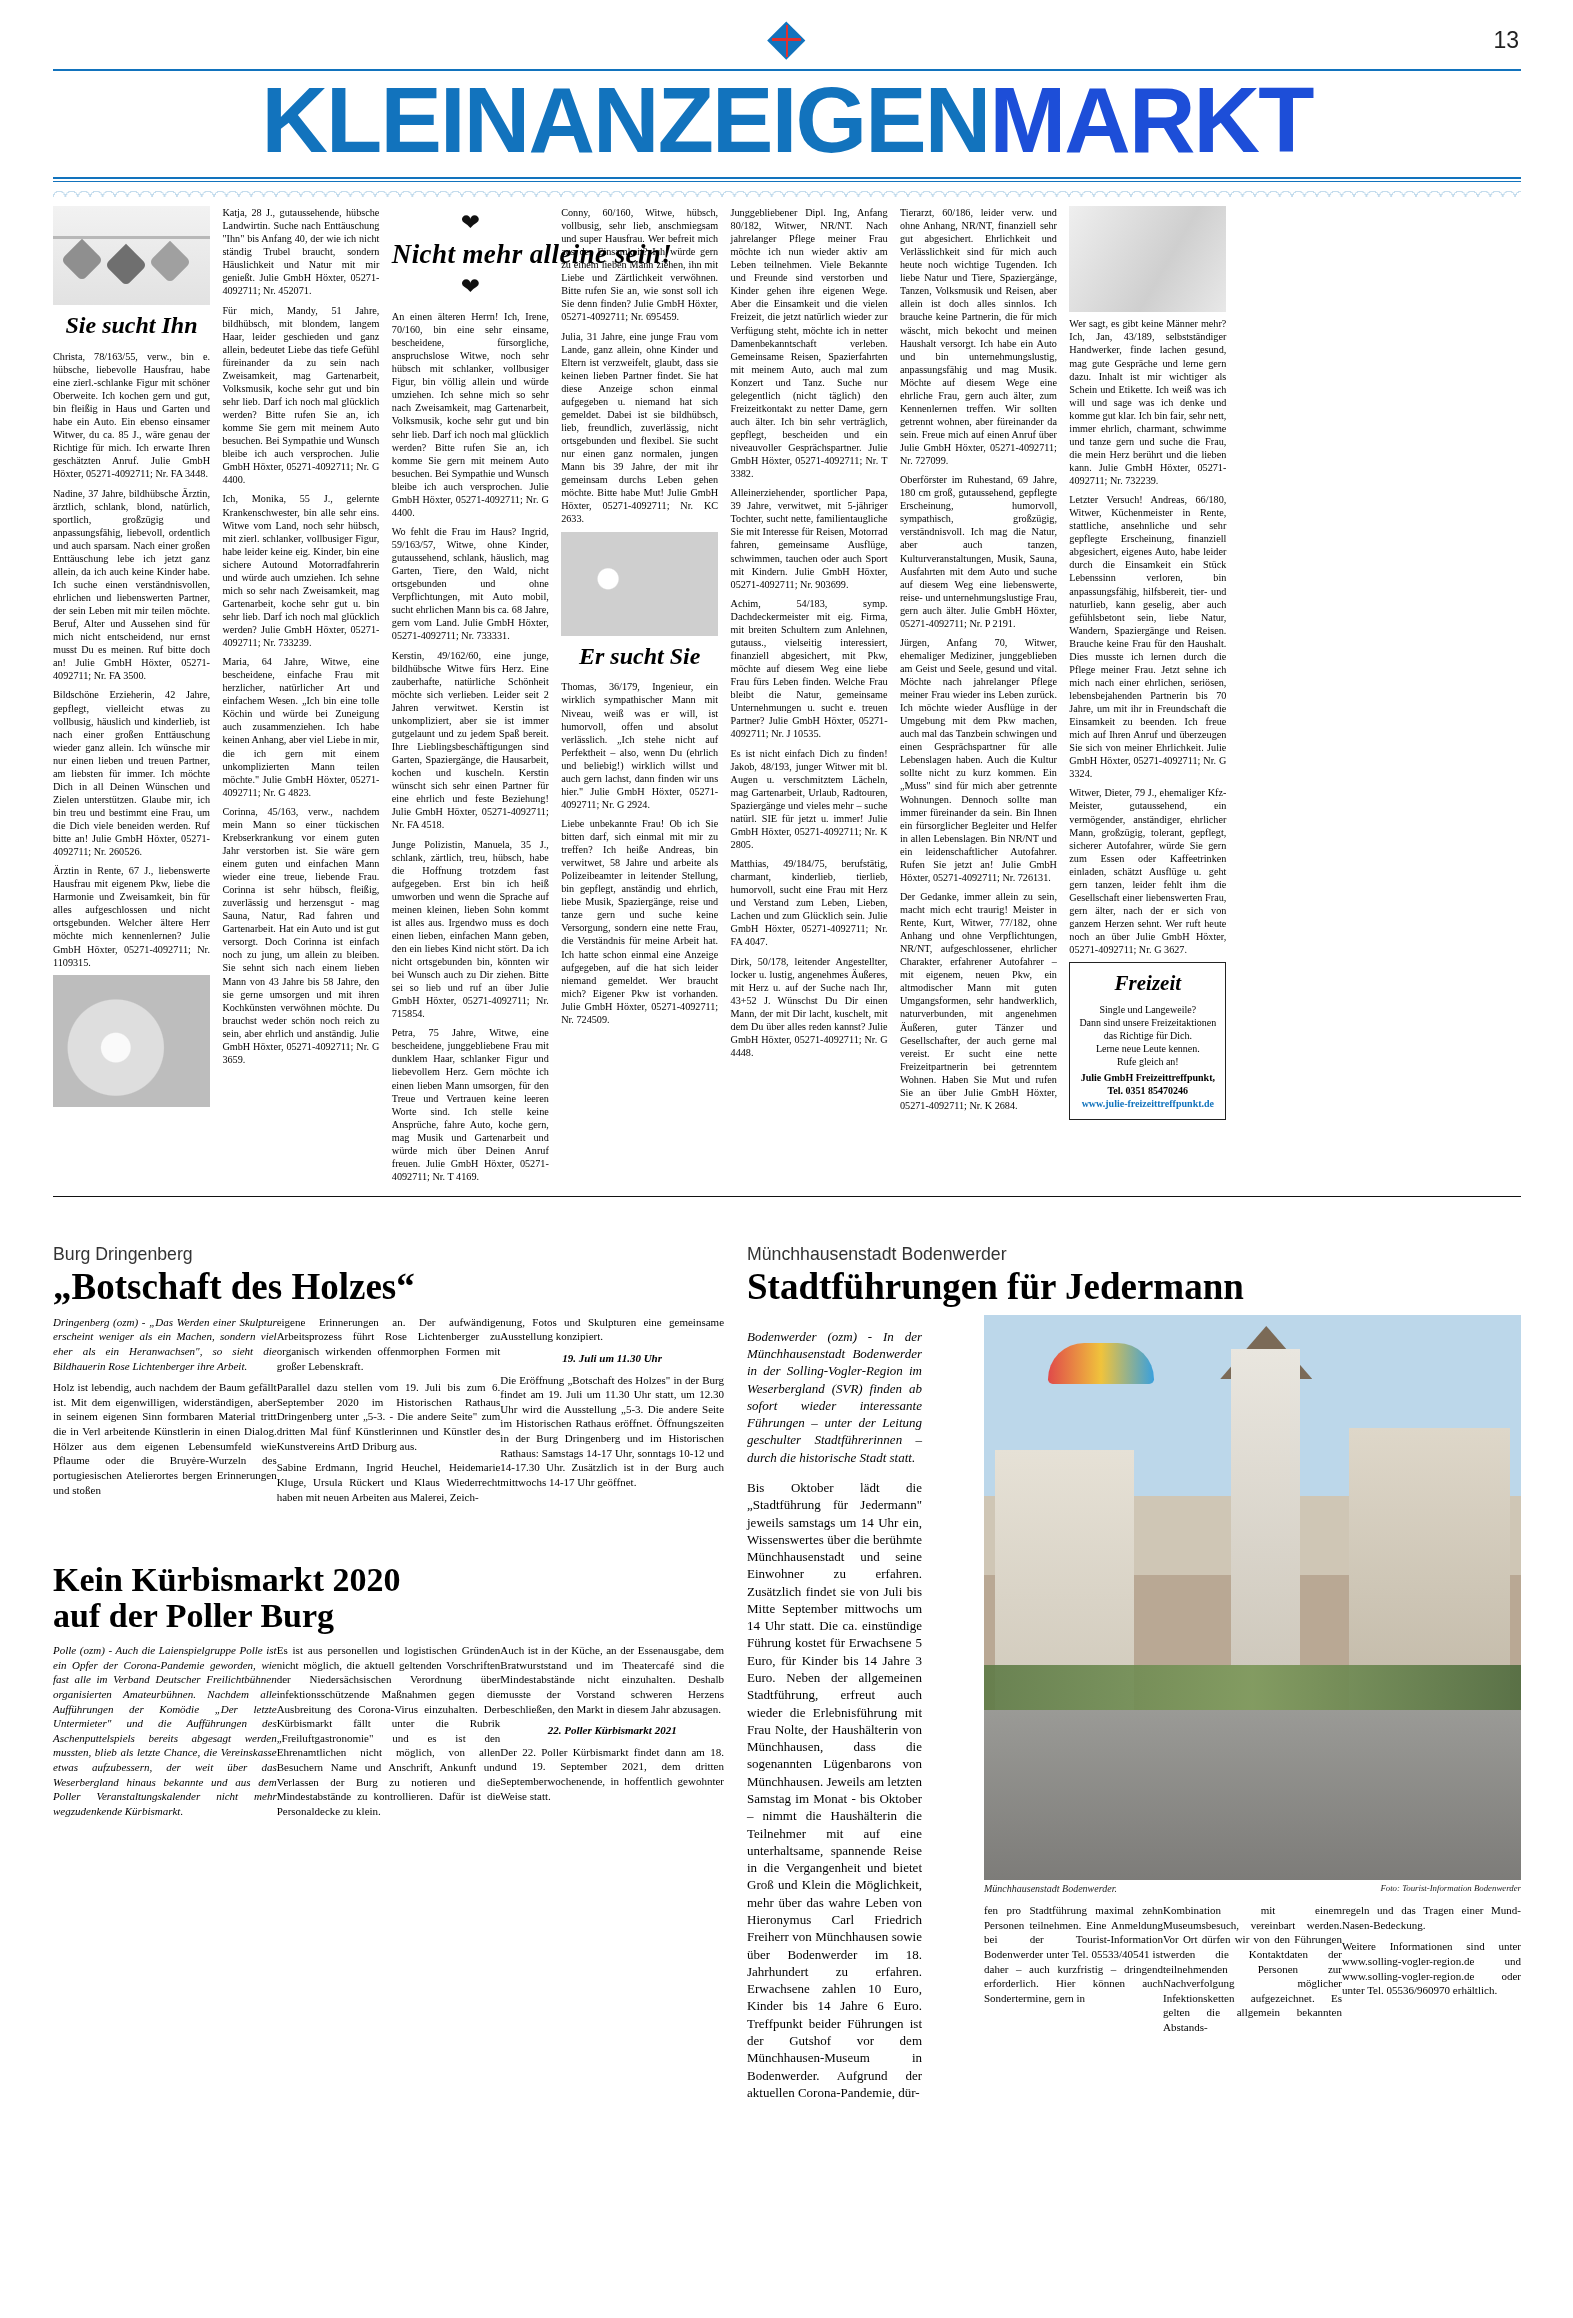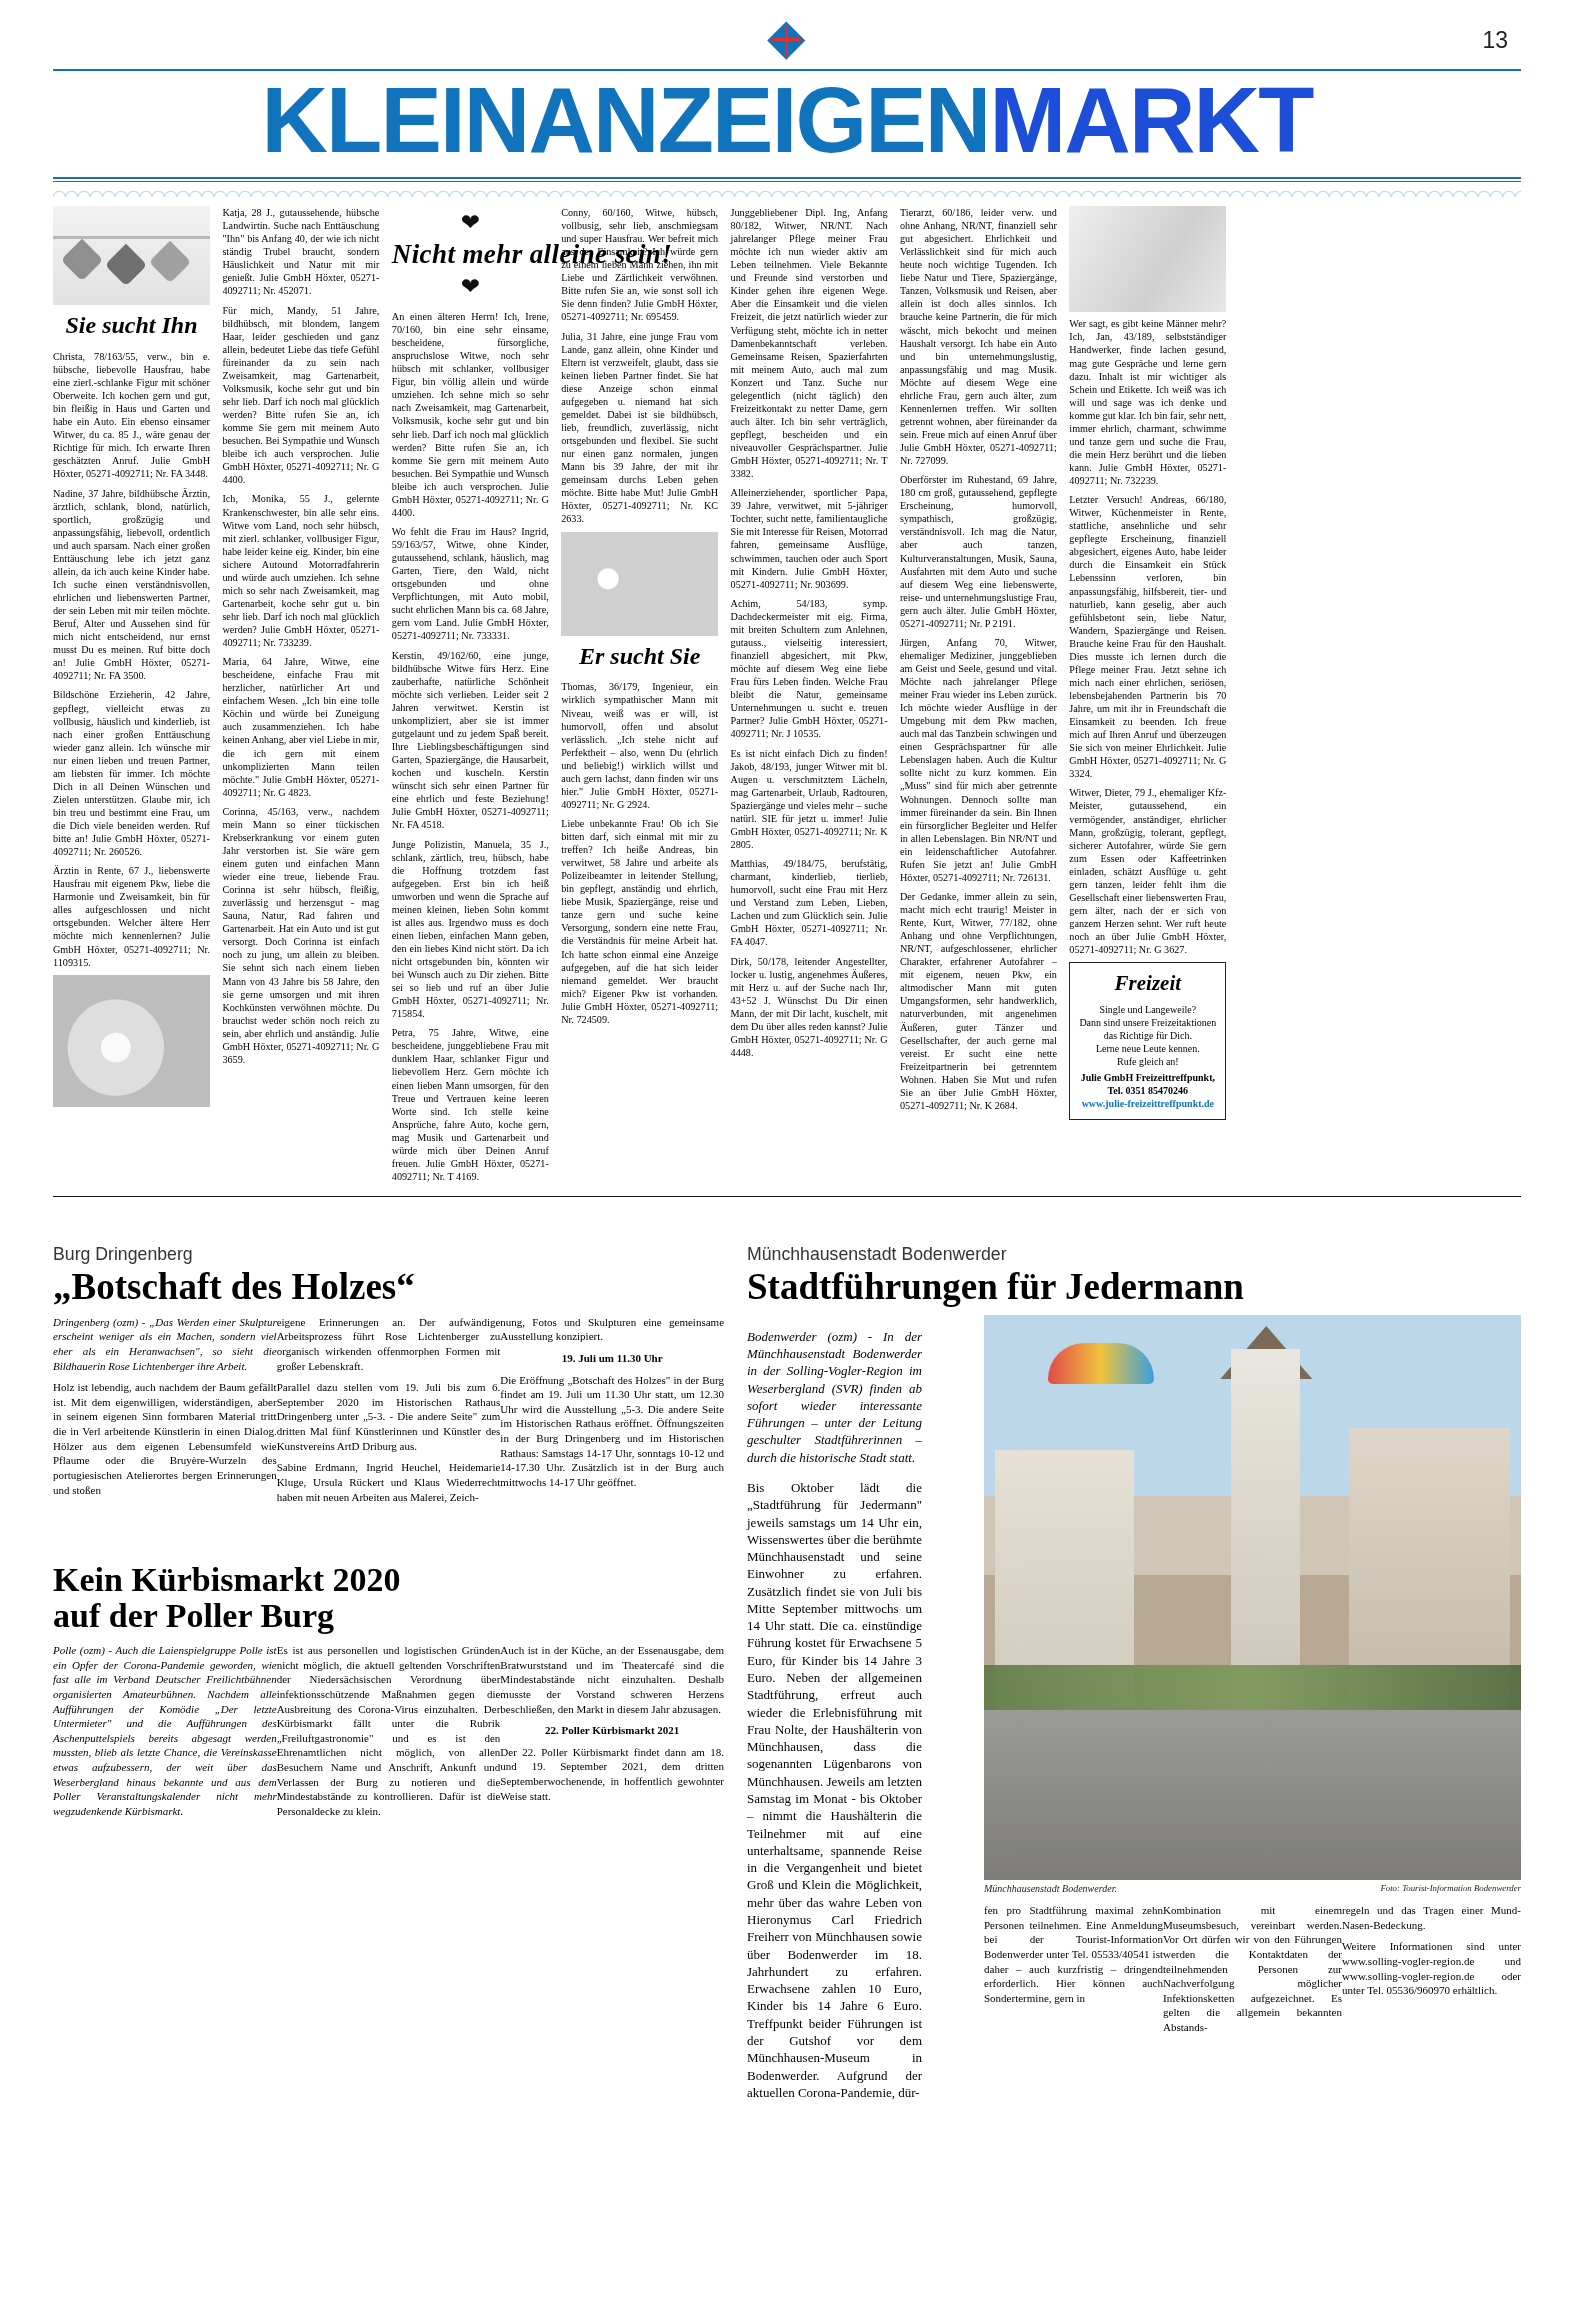--- a/index.html
+++ b/index.html
@@ -17,21 +17,21 @@
     padding:0;
     box-sizing:border-box;
   }
   
   .masthead{
     position:relative;
     padding:23px 53px 0 53px;
   }
   .page-number{
     position:absolute;
-    right:66px;
+    right:55px;
     top:26.5px;
     font-family:"Liberation Sans", sans-serif;
     font-size:23px;
     color:#222;
   }
   .logo-mark{
     width:35px;height:35px;
     margin:0 auto;
     position:relative;
   }
@@ -171,21 +171,21 @@
   }
   .headline.small{font-size:34px;}
   .body3{
     display:flex;
     font-size:11px;
     line-height:1.33;
     text-align:justify;
   }
   .body3 .bc{flex:1;}
   .body3 p{margin:0 0 7px 0;}
-  .center{text-align:center;font-weight:bold;}
+  .center{text-align:center;font-weight:bold;font-style:italic;}
   .art-photo{
     width:100%;height:565px;
     background:linear-gradient(#bcd7ea 0 32%, #cfc6b5 32% 46%, #b9a894 46% 100%);
     position:relative;overflow:hidden;margin-bottom:3.5px;
   }
   .ap-tower{
     position:absolute;left:46%;top:6%;width:69px;height:56%;
     background:linear-gradient(#e9e6df,#cfc9bd);
   }
   .ap-roof{

